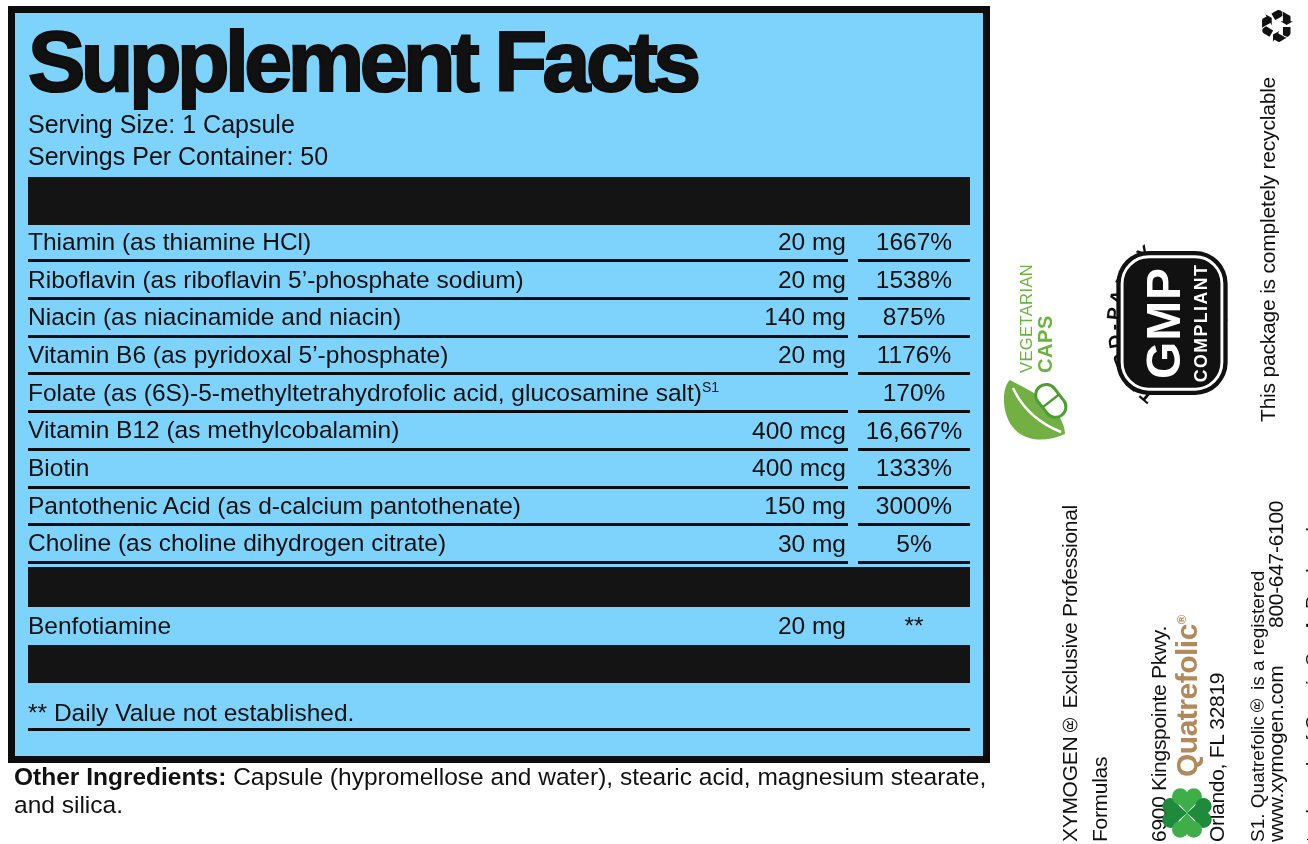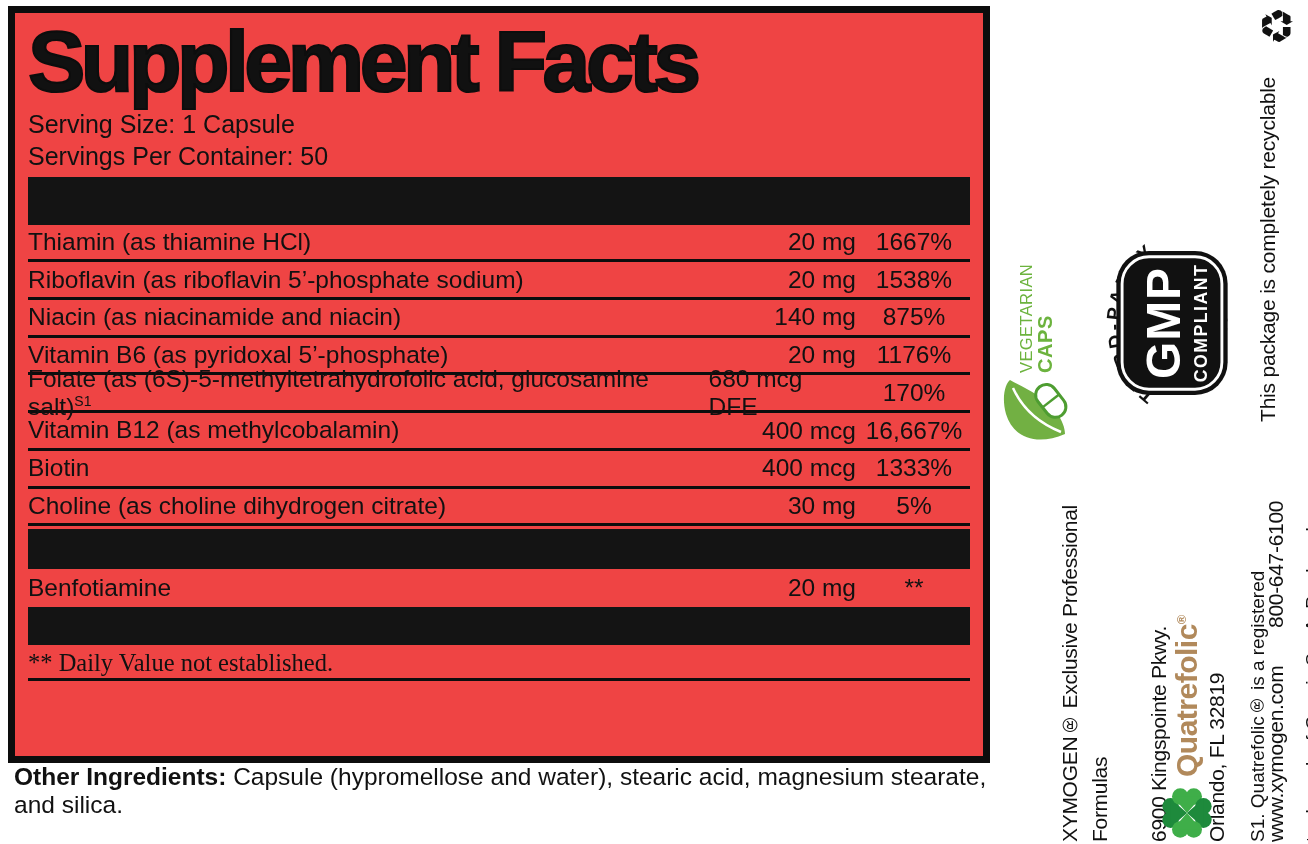--- a/index.html
+++ b/index.html
@@ -6,21 +6,21 @@
   body{
     width:1308px;height:844px;position:relative;overflow:hidden;
     background:#fff;color:#111;
     font-family:"Liberation Sans", sans-serif;
     -webkit-font-smoothing:antialiased;
   }
   
   .facts{
     position:absolute;left:8px;top:6px;width:982px;height:757px;
     border:7px solid #0d0d0d;box-sizing:border-box;padding:0 13px;
-    background:#ef4444;
+    background:#7dd3fc;
   }
   .sf-title{
     font-size:86px;font-weight:bold;letter-spacing:-4.5px;line-height:1.02;
     margin-top:5px;-webkit-text-stroke:2.2px #0d0d0d;white-space:nowrap;
   }
   .serving{font-size:25px;line-height:28px;margin-top:4px;}
   .bar{background:#141414;}
   .bar-thick{height:35px;margin-top:7px;}
   .bar-thin{height:13px;}
   .bar-mid{height:40px;margin-top:3px;}
@@ -31,27 +31,27 @@
   }
   .sf-row{display:flex;height:37.7px;box-sizing:border-box;}
   .row-main{
     flex:1;display:flex;justify-content:space-between;align-items:center;
     border-bottom:3px solid #0d0d0d;box-sizing:border-box;
   }
   .sf-rows .sf-row:last-child .row-main,
   .sf-rows .sf-row:last-child .dv{border-bottom:3px solid #0d0d0d;}
   .sf-rows2 .row-main,.sf-rows2 .dv{border-bottom:none !important;}
   .dv{
-    width:112px;display:flex;align-items:center;justify-content:center;
+    width:112px;margin-left:10px;display:flex;align-items:center;justify-content:center;
     border-bottom:3px solid #0d0d0d;box-sizing:border-box;
   }
   .sf-row,.dv{font-size:24.5px;}
   .nm sup{font-size:14px;vertical-align:super;}
   .amt{padding-right:2px;}
-  .footnote{font-size:24.5px;margin-top:4px;height:26px;font-family:Liberation Serif, serif;}
+  .footnote{font-size:24.5px;margin-top:16px;height:26px;}
   .rule{border-top:3px solid #0d0d0d;margin-top:3px;}
   
   .other-ing{position:absolute;left:14px;top:763px;font-size:24.5px;width:975px;}
   .other-ing b{font-weight:bold;}
   
   .vtext{
     position:absolute;writing-mode:vertical-rl;transform:rotate(180deg);
     white-space:pre-line;
   }
   .recyc-note{left:1256px;top:40px;height:382px;width:36px;font-size:21px;letter-spacing:-0.2px;}
@@ -119,41 +119,47 @@
     <div class="row-main">
       <span class="nm"><span>Vitamin B6 (as pyridoxal 5’-phosphate)</span><sup></sup></span>
       <span class="amt">20 mg</span>
     </div>
     <div class="dv">1176%</div>
   </div>
 
   <div class="sf-row">
     <div class="row-main">
       <span class="nm"><span>Folate (as (6S)-5-methyltetrahydrofolic acid, glucosamine salt)</span><sup>S1</sup></span>
-      <span class="amt">680 mcg DFE</span>
     </div>
     <div class="dv">170%</div>
   </div>
 
   <div class="sf-row">
     <div class="row-main">
       <span class="nm"><span>Vitamin B12 (as methylcobalamin)</span><sup></sup></span>
       <span class="amt">400 mcg</span>
     </div>
     <div class="dv">16,667%</div>
   </div>
 
   <div class="sf-row">
     <div class="row-main">
       <span class="nm"><span>Biotin</span><sup></sup></span>
       <span class="amt">400 mcg</span>
     </div>
     <div class="dv">1333%</div>
   </div>
 
+  <div class="sf-row">
+    <div class="row-main">
+      <span class="nm"><span>Pantothenic Acid (as d-calcium pantothenate)</span><sup></sup></span>
+      <span class="amt">150 mg</span>
+    </div>
+    <div class="dv">3000%</div>
+  </div>
 
   <div class="sf-row">
     <div class="row-main">
       <span class="nm"><span>Choline (as choline dihydrogen citrate)</span><sup></sup></span>
       <span class="amt">30 mg</span>
     </div>
     <div class="dv">5%</div>
   </div>
 </div>
 

